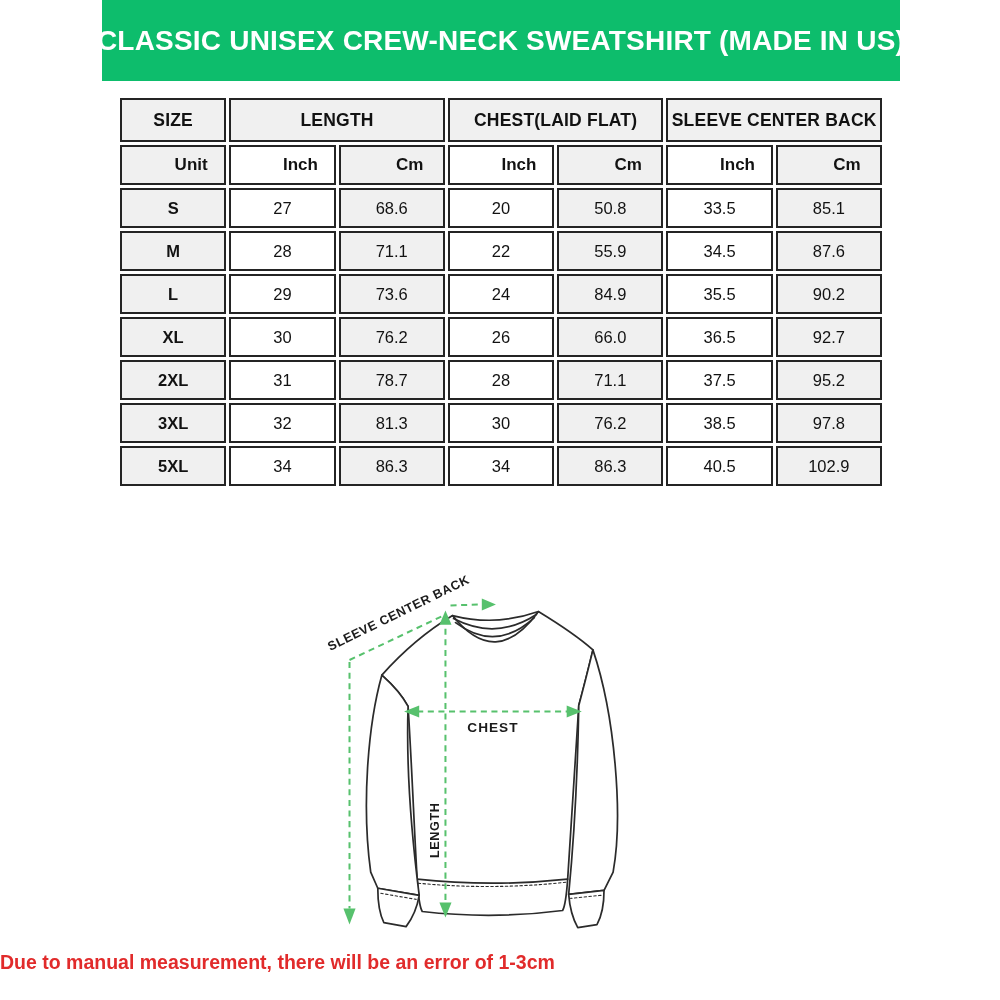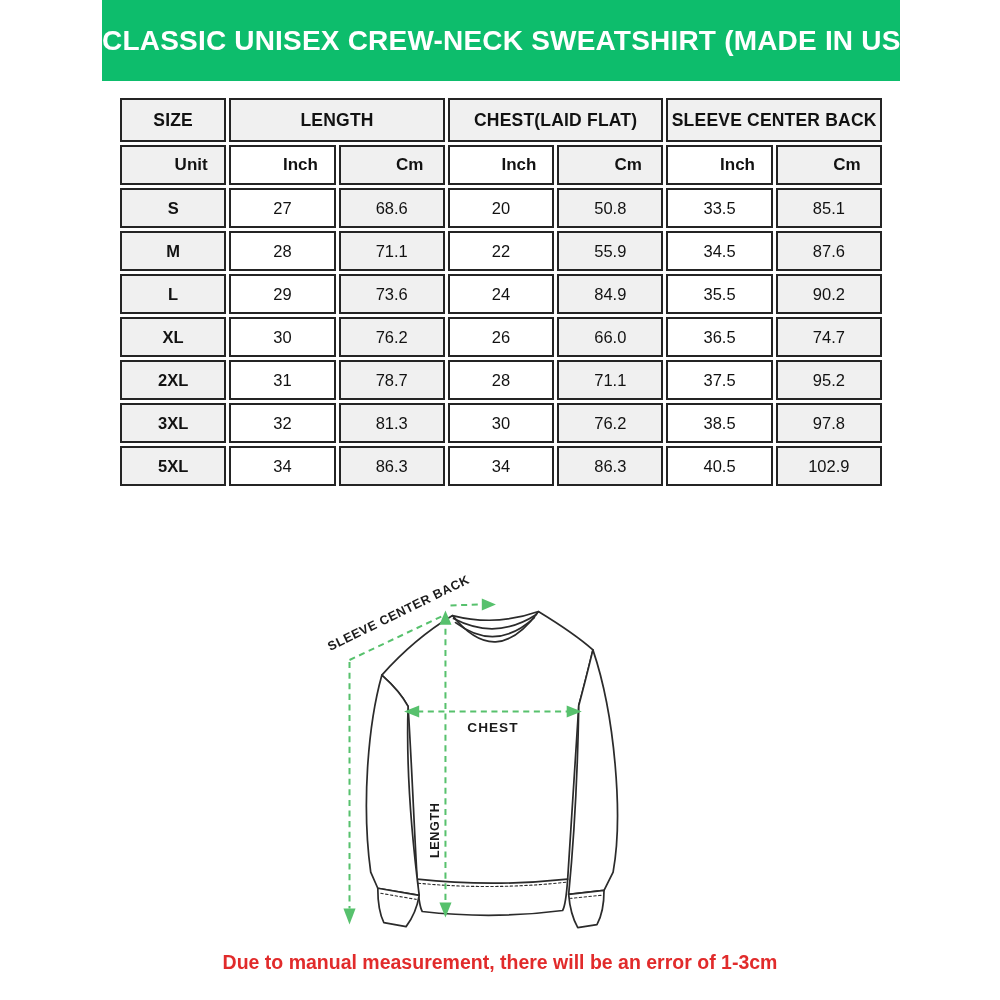--- a/index.html
+++ b/index.html
@@ -3,21 +3,21 @@
 <meta charset="utf-8">
 <style>
   html,body{margin:0;padding:0;}
   body{
     width:1000px;height:1000px;background:#ffffff;position:relative;
     font-family:"Liberation Sans",sans-serif;overflow:hidden;
   }
   .banner{
     position:absolute;left:102px;top:0;width:798px;height:81px;
     background:var(--banner-green,#0dbd6c);
-    display:flex;align-items:center;justify-content:flex-start;
+    display:flex;align-items:center;justify-content:center;
   }
   .banner h1{
     margin:0;color:var(--banner-text,#ffffff);
     font-size:28px;font-weight:bold;letter-spacing:.2px;white-space:nowrap;
   }
   table.size-table{
     position:absolute;left:117px;top:95px;width:768px;
     border-collapse:separate;border-spacing:3px;table-layout:fixed;
   }
   .size-table th,.size-table td{
@@ -42,21 +42,21 @@
     stroke-linejoin:round;stroke-linecap:round;}
   .stitch{fill:none;stroke:var(--line-dark,#2b2b2b);stroke-width:1.1;
     stroke-dasharray:2.4 2.4;}
   .thin{fill:none;}
   .measure{fill:none;stroke:var(--arrow-green,#57c16d);stroke-width:2;
     stroke-dasharray:6 4.5;stroke-linecap:butt;}
   .ahead{fill:var(--arrow-green,#57c16d);stroke:none;}
   .dlabel{font-family:"Liberation Sans",sans-serif;font-weight:bold;fill:#1b1b1b;}
   .note{
     position:absolute;left:0;top:951px;width:100%;margin:0;
-    text-align:center;font-size:19.5px;font-weight:bold;
+    font-size:19.5px;font-weight:bold;
     color:var(--note-red,#e12b2b);
   }
 </style>
 </head>
 <body>
 
 <header class="banner">
   <h1>CLASSIC UNISEX CREW-NECK SWEATSHIRT (MADE IN US)</h1>
 </header>
 
@@ -115,21 +115,21 @@
       <td>35.5</td>
       <td>90.2</td>
     </tr>
     <tr>
       <th>XL</th>
       <td>30</td>
       <td>76.2</td>
       <td>26</td>
       <td>66.0</td>
       <td>36.5</td>
-      <td>74.7</td>
+      <td>92.7</td>
     </tr>
     <tr>
       <th>2XL</th>
       <td>31</td>
       <td>78.7</td>
       <td>28</td>
       <td>71.1</td>
       <td>37.5</td>
       <td>95.2</td>
     </tr>

